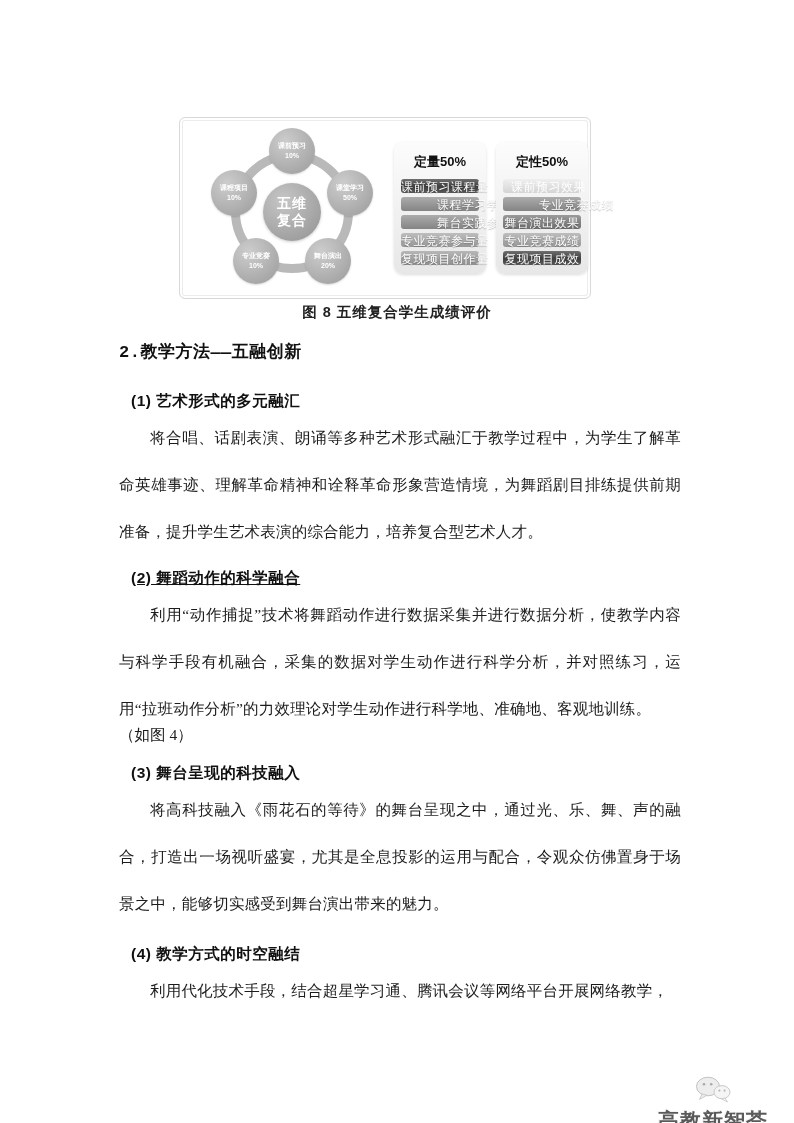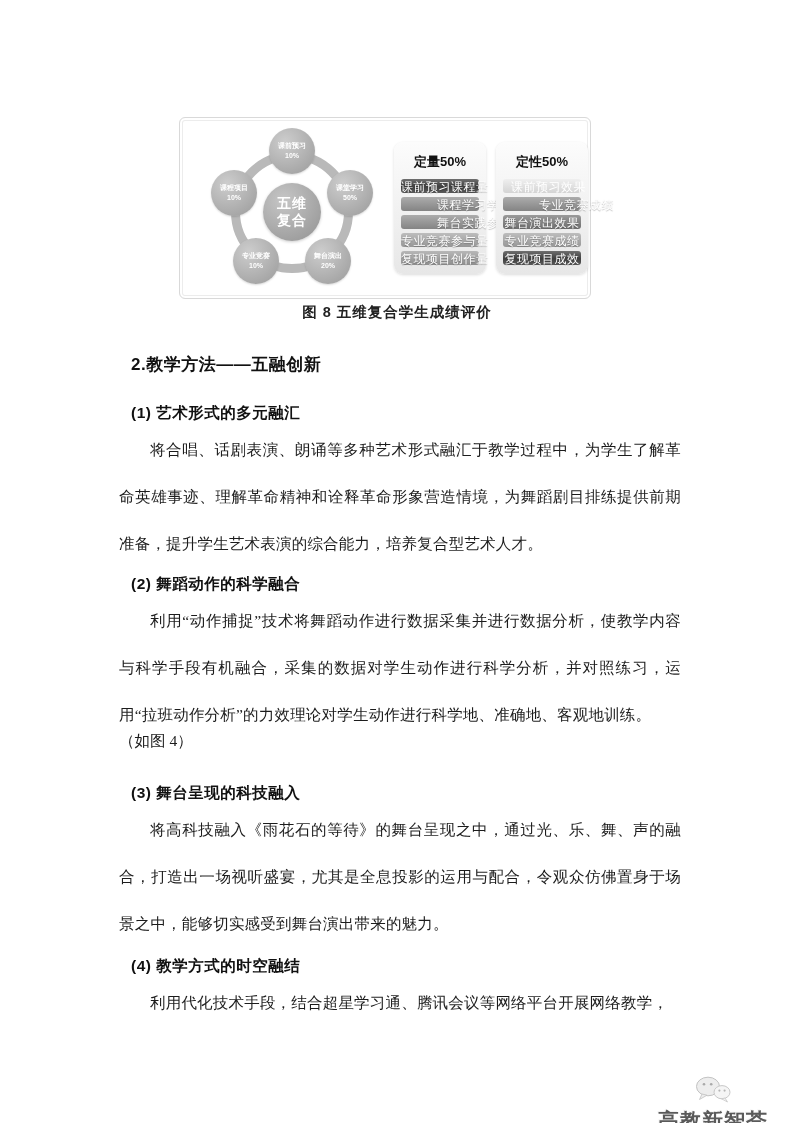--- a/index.html
+++ b/index.html
@@ -65,28 +65,28 @@
   
   .caption{
     position:absolute;left:0;right:0;top:303px;text-align:center;
     font-family:"Liberation Sans",sans-serif;font-weight:600;font-size:14.5px;color:#222;
     letter-spacing:1px;
   }
 
   
   .content{position:absolute;left:119px;width:562px;top:342px;}
   .sec-title{
-    font-family:Liberation Sans, sans-serif;font-weight:bold;font-size:17px;color:#111;
-    margin:12px;line-height:22px;letter-spacing:.5px;
+    font-family:Liberation Mono, monospace;font-weight:bold;font-size:17px;color:#111;
+    margin:0;line-height:22px;letter-spacing:.5px;
   }
   .sub-title{
     font-family:"Liberation Sans",sans-serif;font-weight:bold;font-size:15.5px;color:#111;
     margin:0 0 0 12px;line-height:22px;letter-spacing:.5px;
   }
-  .mt-a{margin-top:26px;} .mt-b{margin-top:6px;} .mt-c{margin-top:28px;} .mt-d{margin-top:8px;}
+  .mt-a{margin-top:26px;} .mt-b{margin-top:12px;text-decoration:underline;} .mt-c{margin-top:14px;} .mt-d{margin-top:16px;}
   .body-p{
     margin:2px 0 0;font-size:15.5px;line-height:47px;text-align:justify;text-indent:2em;
     color:#1c1c1c;letter-spacing:.2px;
   }
   .note-p{margin:-10px 0 0;font-size:15.5px;line-height:26px;color:#1c1c1c;}
 
   
   .footer{position:absolute;top:1076px;right:26px;display:flex;align-items:center;flex-direction:column;}
   .brand{
     font-family:"Liberation Sans",sans-serif;font-weight:bold;font-size:21px;color:#5a5a5a;

